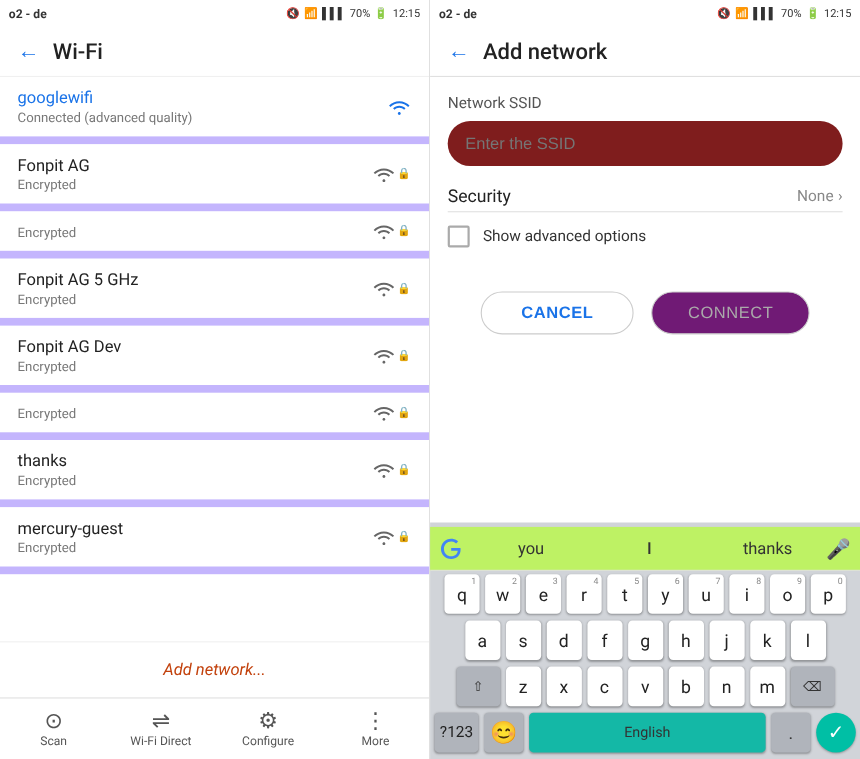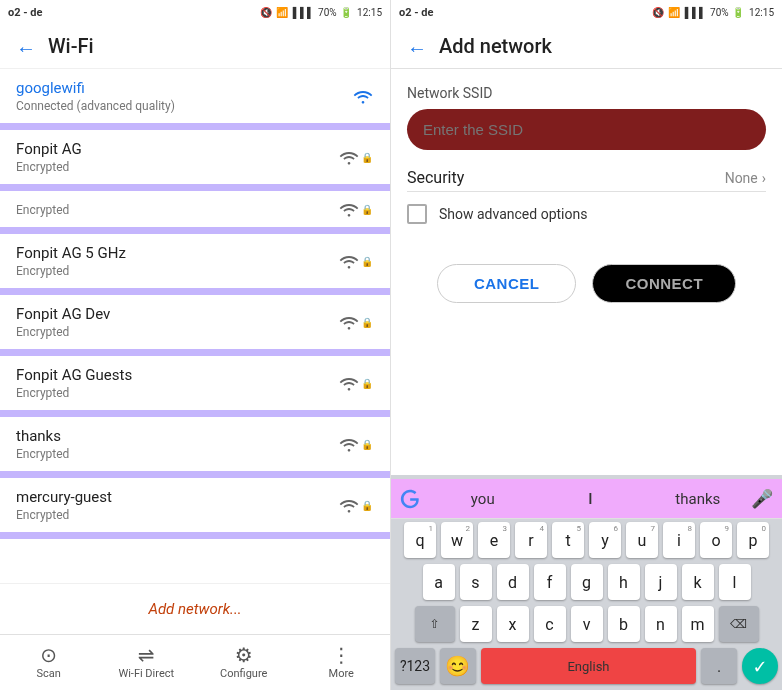--- a/index.html
+++ b/index.html
@@ -233,37 +233,37 @@
       font-size: 15px;
       font-weight: 600;
       cursor: pointer;
       letter-spacing: 0.5px;
     }
 
     .btn-connect {
       padding: 10px 32px;
       border: 1px solid #ccc;
       border-radius: 24px;
-      background: #000000;
+      background: #701a75;
       color: #aaa;
       font-size: 15px;
-      font-weight: 700;
+      font-weight: 400;
       cursor: pointer;
       letter-spacing: 0.5px;
     }
 
     
     .keyboard {
       background: #d1d4d9;
       padding: 4px 0 0 0;
     }
 
     .keyboard-suggestions {
       display: flex;
-      background: #f0abfc;
+      background: #bef264;
       align-items: center;
       height: 40px;
       border-bottom: 1px solid #e0e0e0;
       padding: 0 8px;
     }
 
     .suggestion-item {
       flex: 1;
       text-align: center;
       font-size: 15px;
@@ -362,21 +362,21 @@
       width: 36px;
       height: 36px;
       display: flex;
       align-items: center;
       justify-content: center;
       cursor: pointer;
       box-shadow: 0 1px 2px rgba(0,0,0,0.3);
     }
 
     .key-lang {
-      background: #ef4444;
+      background: #14b8a6;
       border-radius: 4px;
       font-size: 13px;
       color: #333;
       height: 36px;
       flex: 1;
       display: flex;
       align-items: center;
       justify-content: center;
       cursor: pointer;
       box-shadow: 0 1px 2px rgba(0,0,0,0.3);
@@ -484,21 +484,20 @@
       <svg width="22" height="16" viewBox="0 0 24 18" fill="none">
     <path d="M12 14.5c.83 0 1.5.67 1.5 1.5s-.67 1.5-1.5 1.5-1.5-.67-1.5-1.5.67-1.5 1.5-1.5z" fill="#666"></path>
     <path d="M12 10c1.93 0 3.68.78 4.95 2.05l1.41-1.41C16.8 9.08 14.52 8 12 8s-4.8 1.08-6.36 2.64l1.41 1.41C8.32 10.78 10.07 10 12 10z" fill="#666"></path>
     <path d="M12 5.5c3.54 0 6.74 1.44 9.06 3.76l1.41-1.41C19.87 5.24 16.14 3.5 12 3.5s-7.87 1.74-10.47 4.35l1.41 1.41C5.26 6.94 8.46 5.5 12 5.5z" fill="#666"></path>
   </svg>
           <span style="font-size:10px;color:#666;">🔒</span>
     </div>
   </div>
       <div class="wifi-item">
     <div class="wifi-info">
-      <div class="wifi-name">Fonpit AG Guests</div>
       <div class="wifi-status">Encrypted</div>
     </div>
     <div class="wifi-icon">
       <svg width="22" height="16" viewBox="0 0 24 18" fill="none">
     <path d="M12 14.5c.83 0 1.5.67 1.5 1.5s-.67 1.5-1.5 1.5-1.5-.67-1.5-1.5.67-1.5 1.5-1.5z" fill="#666"></path>
     <path d="M12 10c1.93 0 3.68.78 4.95 2.05l1.41-1.41C16.8 9.08 14.52 8 12 8s-4.8 1.08-6.36 2.64l1.41 1.41C8.32 10.78 10.07 10 12 10z" fill="#666"></path>
     <path d="M12 5.5c3.54 0 6.74 1.44 9.06 3.76l1.41-1.41C19.87 5.24 16.14 3.5 12 3.5s-7.87 1.74-10.47 4.35l1.41 1.41C5.26 6.94 8.46 5.5 12 5.5z" fill="#666"></path>
   </svg>
           <span style="font-size:10px;color:#666;">🔒</span>
     </div>

